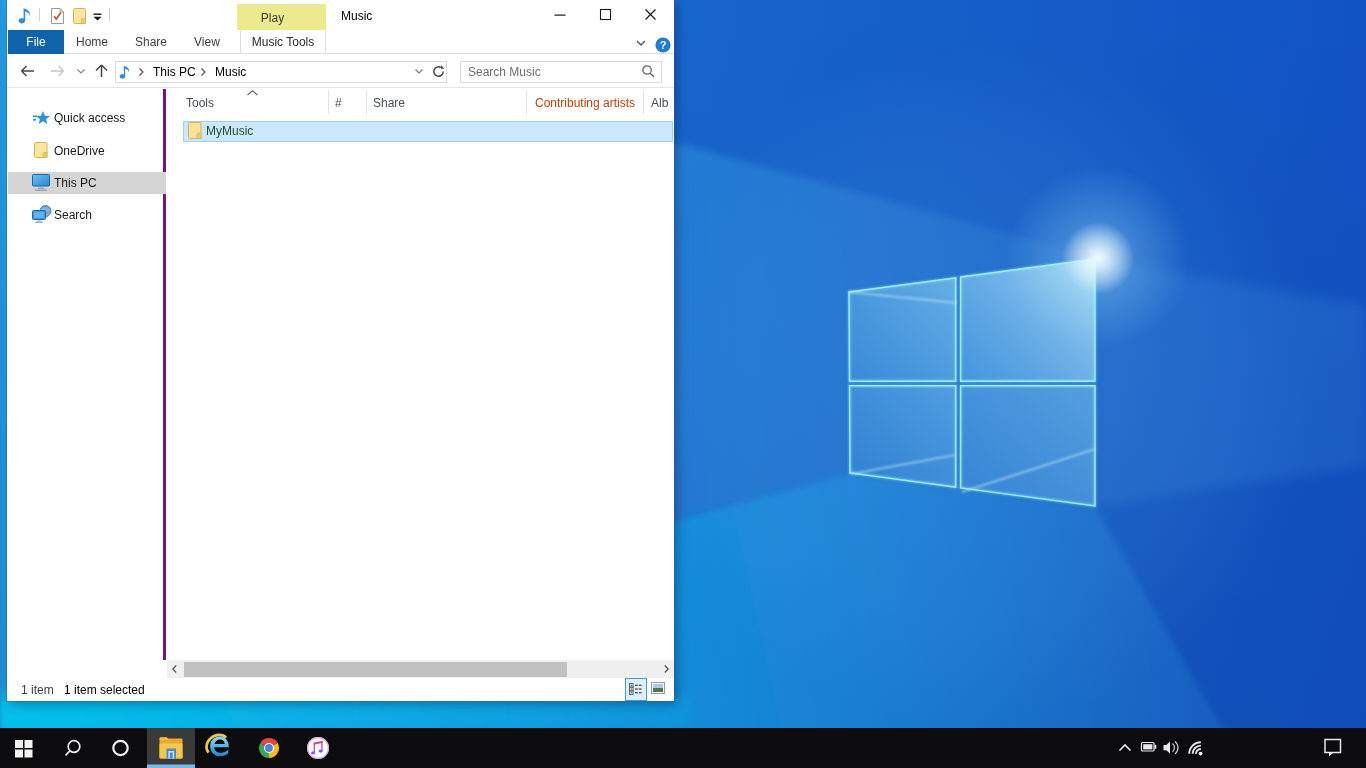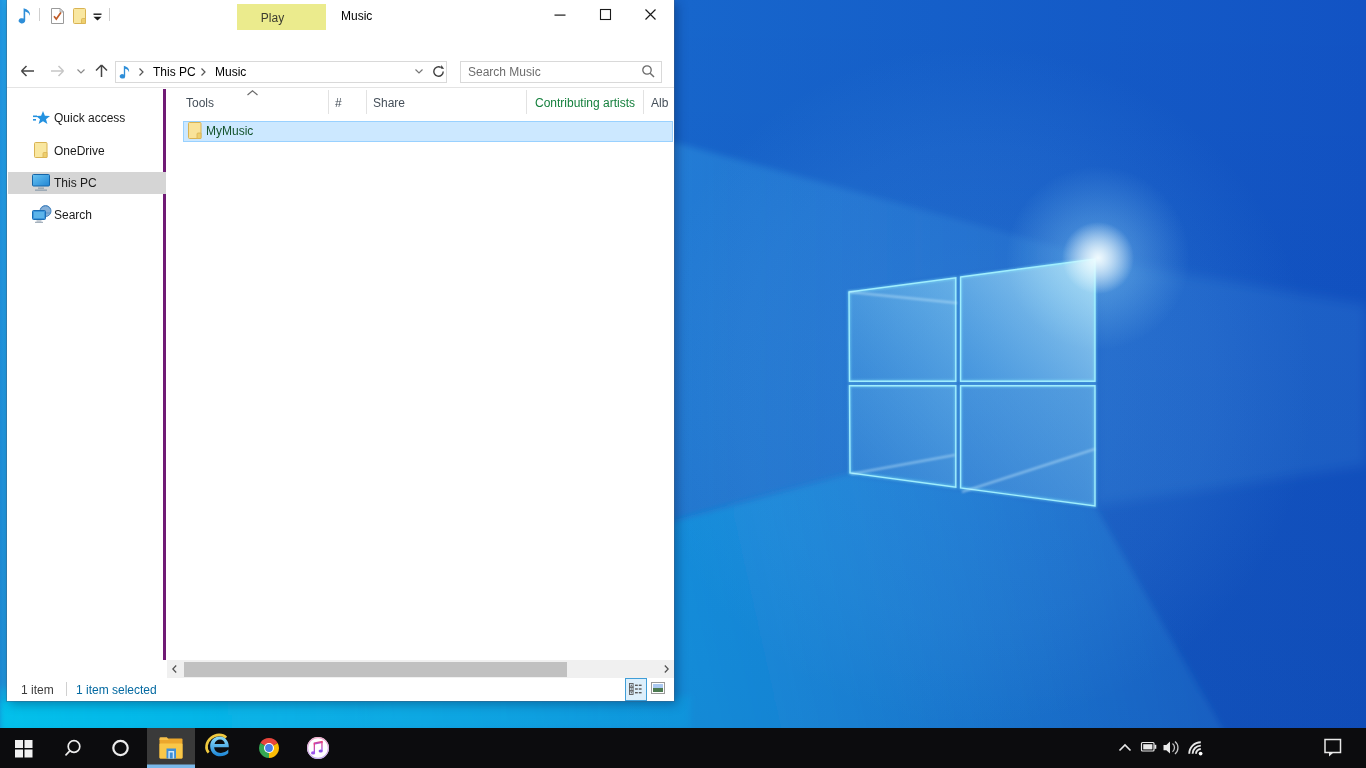--- a/index.html
+++ b/index.html
@@ -129,20 +129,36 @@
 <div class="abs" style="left:102px;top:8px;width:1px;height:13px;background:#cfcfcf"></div>
 <div class="abs" style="left:230px;top:4px;width:89px;height:26px;background:#ebeb8d"></div>
 <div class="t" style="left:230px;top:11px;width:71px;text-align:center;color:#3c3c30">Play</div>
 <div class="t" style="left:334px;top:9px;color:#000">Music</div>
 <svg class="abs" style="left:530px;top:0" width="137px" height="30" viewBox="0 0 137 30">
 <rect x="17.5" y="14.5" width="11" height="1.2" fill="#1a1a1a"></rect>
 <rect x="63.5" y="9.5" width="10" height="10" fill="none" stroke="#1a1a1a" stroke-width="1.1"></rect>
 <path d="M108.5 9.5 l10 10 M118.5 9.5 l-10 10" stroke="#1a1a1a" stroke-width="1.2"></path>
 </svg>
 
+<div class="abs" style="left:0;top:30px;width:667px;height:24px;border-bottom:1px solid #dcdcdc">
+<div class="abs" style="left:1px;top:0;width:56px;height:24px;background:#0f63ac"></div>
+<div class="t" style="left:1px;top:5px;width:56px;text-align:center;color:#fff">File</div>
+<div class="t" style="left:69px;top:5px;color:#3f3f3f">Home</div>
+<div class="t" style="left:128px;top:5px;color:#3f3f3f">Share</div>
+<div class="t" style="left:187px;top:5px;color:#3f3f3f">View</div>
+<div class="abs" style="left:233px;top:0;width:86px;height:24px;border-left:1px solid #dcdcdc;border-right:1px solid #dcdcdc"></div>
+<div class="t" style="left:233px;top:5px;width:86px;text-align:center;color:#2b2b2b">Music Tools</div>
+<svg class="abs" style="left:629px;top:10px" width="10" height="6" viewBox="0 0 10 6">
+        <path d="M1 1 l4 4 4-4" fill="none" stroke="#555" stroke-width="1.3"></path>
+      </svg>
+<svg class="abs" style="left:648px;top:7px" width="16" height="16" viewBox="0 0 16 16">
+<circle cx="8" cy="8" r="7.6" fill="#1d7cd6"></circle>
+<text x="8" y="12.2" font-size="11" font-weight="bold" fill="#fff" text-anchor="middle" font-family="Liberation Sans">?</text>
+</svg>
+</div>
 
 <div class="abs" style="left:0;top:55px;width:667px;height:33px;border-bottom:1px solid #e4e4e4">
 <svg class="abs" style="left:13px;top:10px" width="15" height="12" viewBox="0 0 15 12">
         <path d="M14 6 H2 M1.5 6 l5 -5 M1.5 6 l5 5" fill="none" stroke="#464646" stroke-width="1.5"></path>
       </svg>
 <svg class="abs" style="left:43px;top:10px" width="15" height="12" viewBox="0 0 15 12">
         <path d="M1 6 H13 M13.5 6 l-5 -5 M13.5 6 l-5 5" fill="none" stroke="#c6c6c6" stroke-width="1.5"></path>
       </svg>
 <svg class="abs" style="left:70px;top:14px" width="8" height="5" viewBox="0 0 8 5">
         <path d="M.5 .5 l3.5 3.5 3.5-3.5" fill="none" stroke="#8a8a8a" stroke-width="1.2"></path>
@@ -217,21 +233,21 @@
 <div class="abs" style="left:160px;top:88px;width:507px;height:572px">
 <svg class="abs" style="left:80px;top:2px" width="11" height="6" viewBox="0 0 11 6">
         <path d="M.5 5 L5.5 .8 10.5 5" fill="none" stroke="#6a6a6a" stroke-width="1.2"></path>
       </svg>
 <div class="t" style="left:19px;top:8px;color:#454f59">Tools</div>
 <div class="abs" style="left:160.5px;top:2px;width:1px;height:24px;background:#e2e2e2"></div>
 <div class="t" style="left:168px;top:8px;color:#454f59">#</div>
 <div class="abs" style="left:199px;top:2px;width:1px;height:24px;background:#e2e2e2"></div>
 <div class="t" style="left:206px;top:8px;color:#454f59">Share</div>
 <div class="abs" style="left:358.5px;top:2px;width:1px;height:24px;background:#e2e2e2"></div>
-<div class="t" style="left:368px;top:8px;color:#15803d;transform:scaleX(1);transform-origin:0 0">Contributing artists</div>
+<div class="t" style="left:368px;top:8px;color:#c2410c;transform:scaleX(1);transform-origin:0 0">Contributing artists</div>
 <div class="abs" style="left:476px;top:2px;width:1px;height:24px;background:#e2e2e2"></div>
 <div class="t" style="left:484px;top:8px;color:#454f59">Alb</div>
 <div class="abs" style="left:15.5px;top:32.5px;width:490px;height:21px;background:#cce8ff;border:1px solid #99d1ff"></div>
 <svg class="abs" style="left:21px;top:34px" width="14" height="17" viewBox="0 0 14 17">
 <rect x=".5" y=".5" width="12.5" height="16" rx="1" fill="#f9e39a" stroke="#d9b353"></rect>
 <path d="M9 16.5 v-4.5 a1 1 0 0 1 1-1 h3 v5.5z" fill="#eecf6e" stroke="#d9b353" stroke-width=".8"></path>
 </svg>
 <div class="t" style="left:39px;top:35.5px;color:#14532d">MyMusic</div>
 
 <div class="abs" style="left:0;top:572px;width:507px;height:18px;background:#f0f0f0">
@@ -241,21 +257,21 @@
 <div class="abs" style="left:16.5px;top:1.5px;width:383px;height:15px;background:#c1c1c1"></div>
 <svg class="abs" style="left:497px;top:5px" width="5" height="8" viewBox="0 0 5 8">
           <path d="M.8 .5 L4.2 4 L.8 7.5" fill="none" stroke="#505050" stroke-width="1.2"></path>
         </svg>
 </div>
 </div>
 
 <div class="abs" style="left:0;top:660px;width:738px;height:41px">
 <div class="t" style="left:14px;top:23px;color:#3b3b3b">1 item</div>
 <div class="abs" style="left:59px;top:22px;width:1px;height:14px;background:#d0d0d0"></div>
-<div class="t" style="left:69px;top:23px;color:#0369a1">1 item selected</div>
+<div class="t" style="left:57px;top:23px;color:#000000">1 item selected</div>
 <div class="abs" style="left:618px;top:18px;width:22px;height:22.5px;background:#ddeffb;border:1.5px solid #3f9ed8">
 <svg class="abs" style="left:3px;top:3.5px" width="13" height="12" viewBox="0 0 13 12">
 <g stroke="#5a5a5a" fill="none" stroke-width=".9">
 <rect x=".5" y=".5" width="3.6" height="3.6"></rect>
             <rect x=".5" y="7.9" width="3.6" height="3.6"></rect>
             <rect x=".5" y="4.2" width="3.6" height="3.6"></rect>
 </g>
 <g fill="#5a5a5a">
 <rect x="1.7" y="1.7" width="1.2" height="1.2"></rect>
             <rect x="1.7" y="5.4" width="1.2" height="1.2"></rect>

